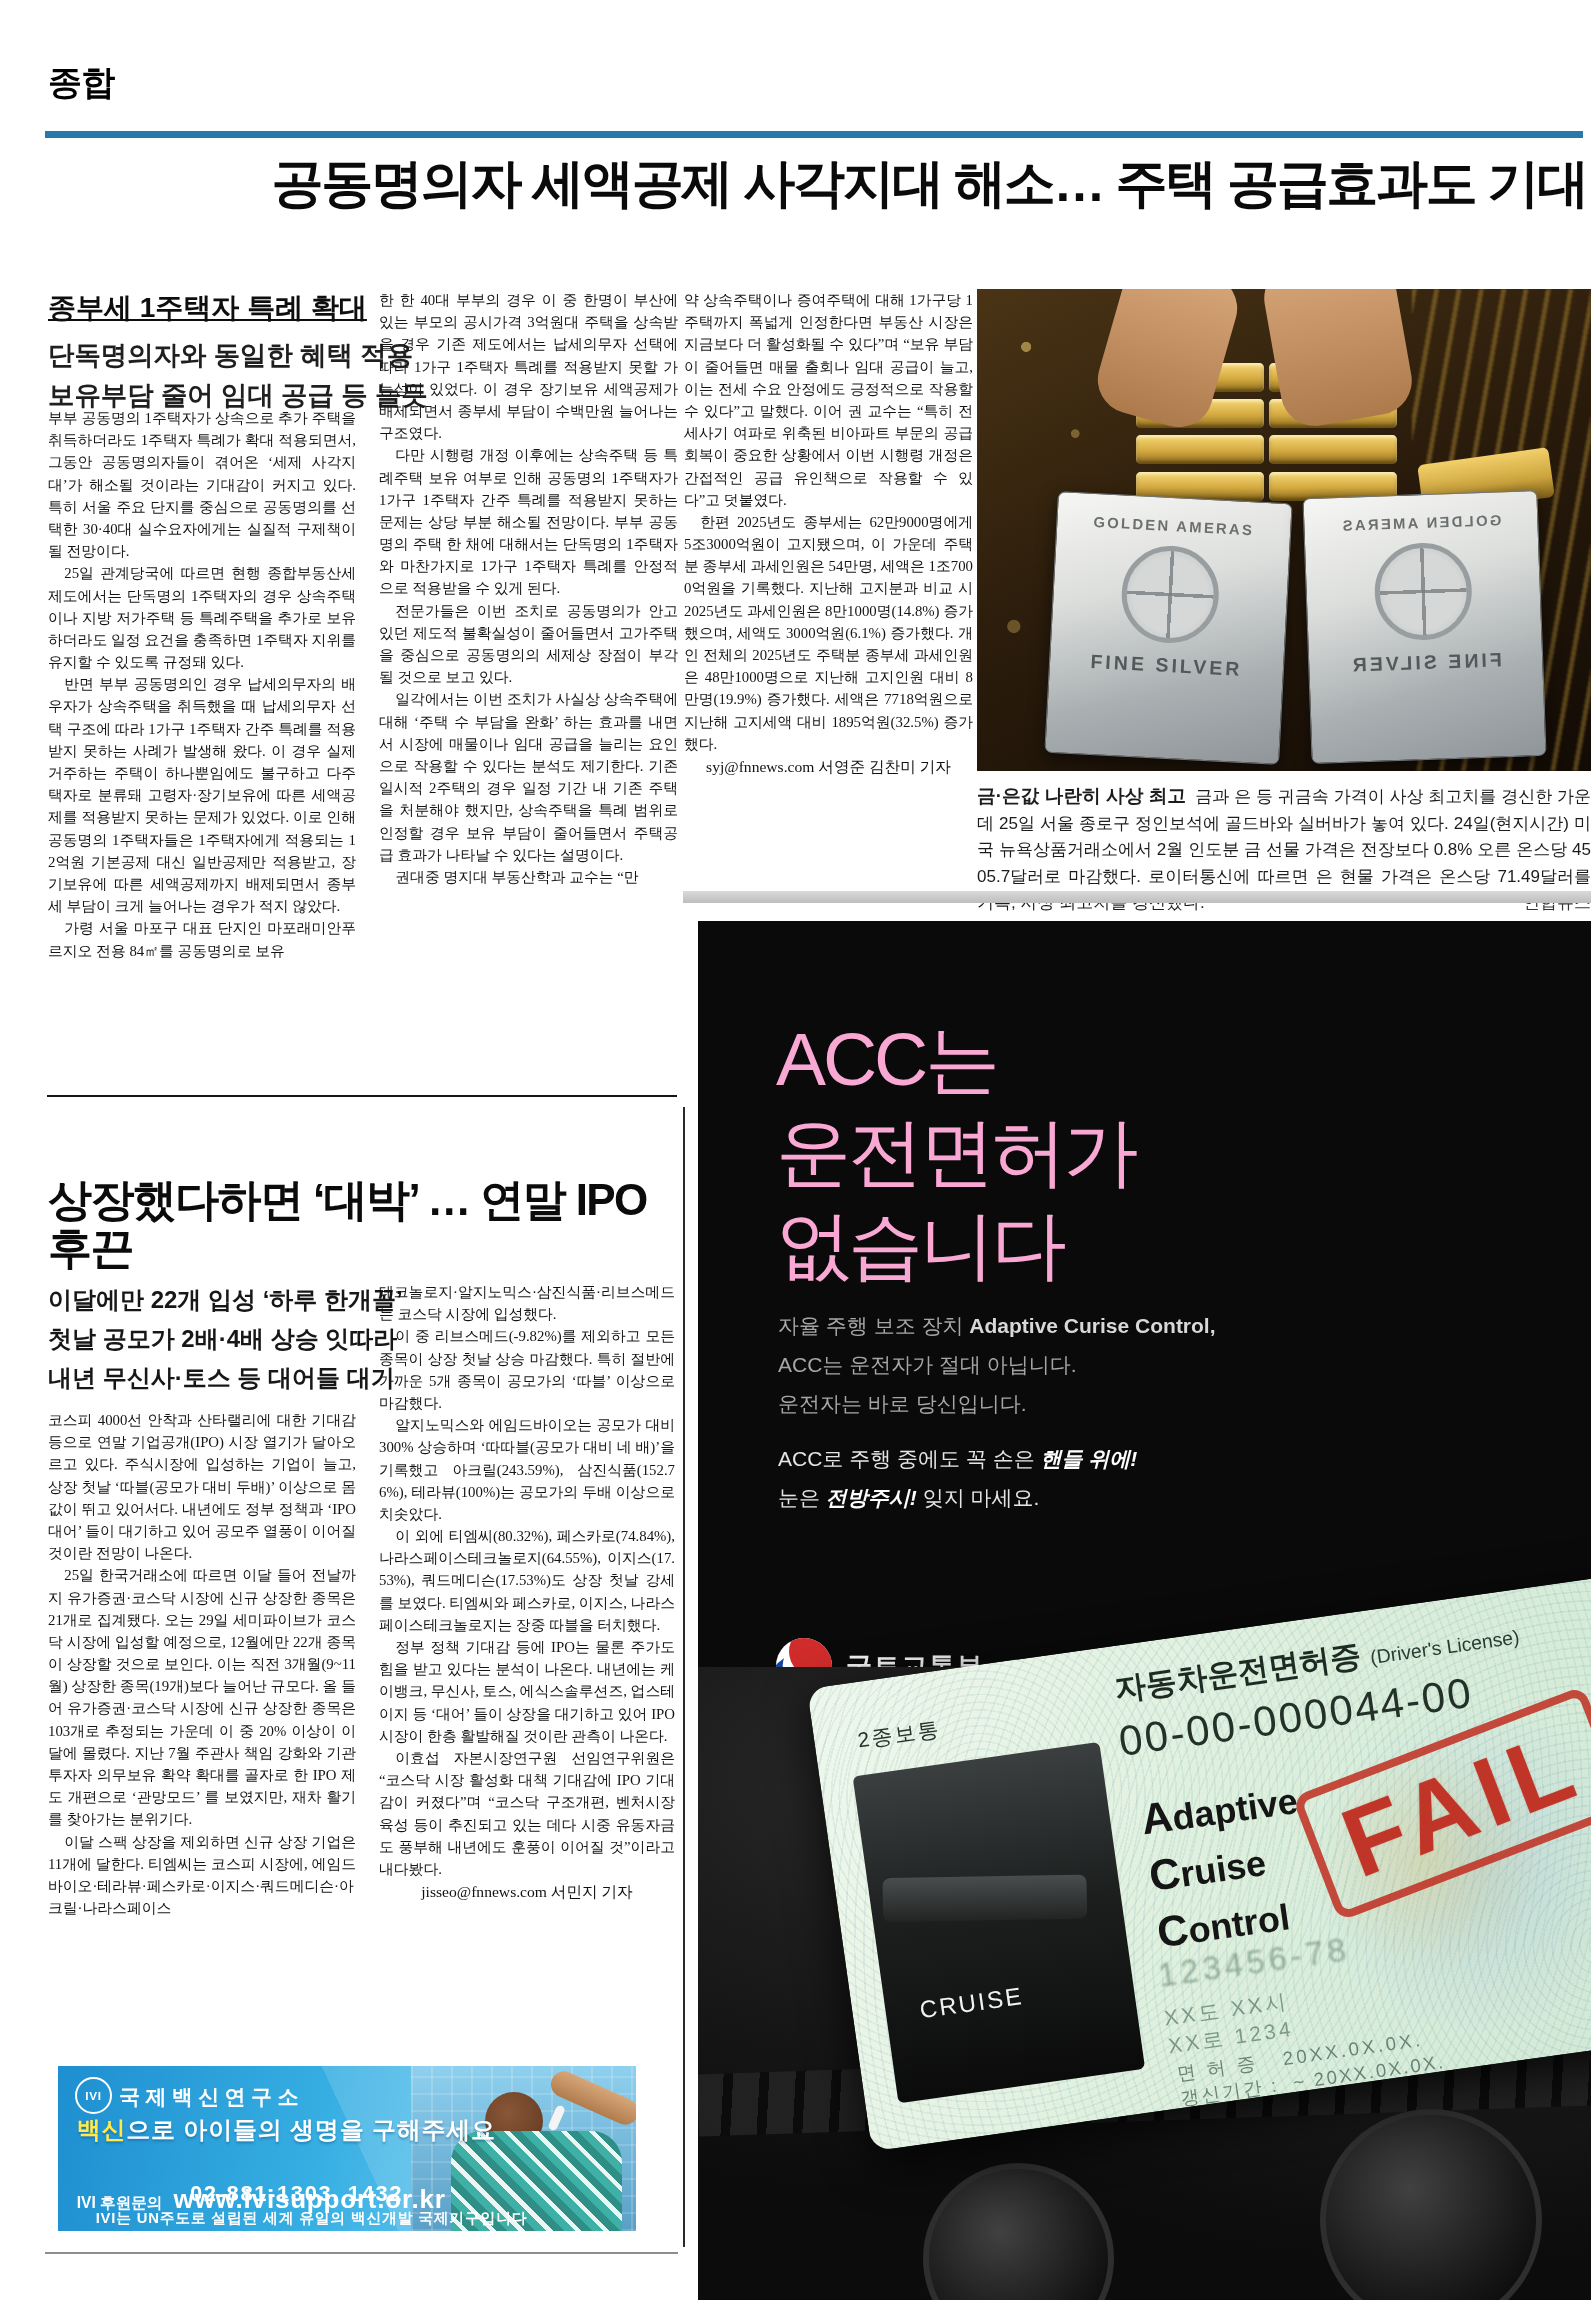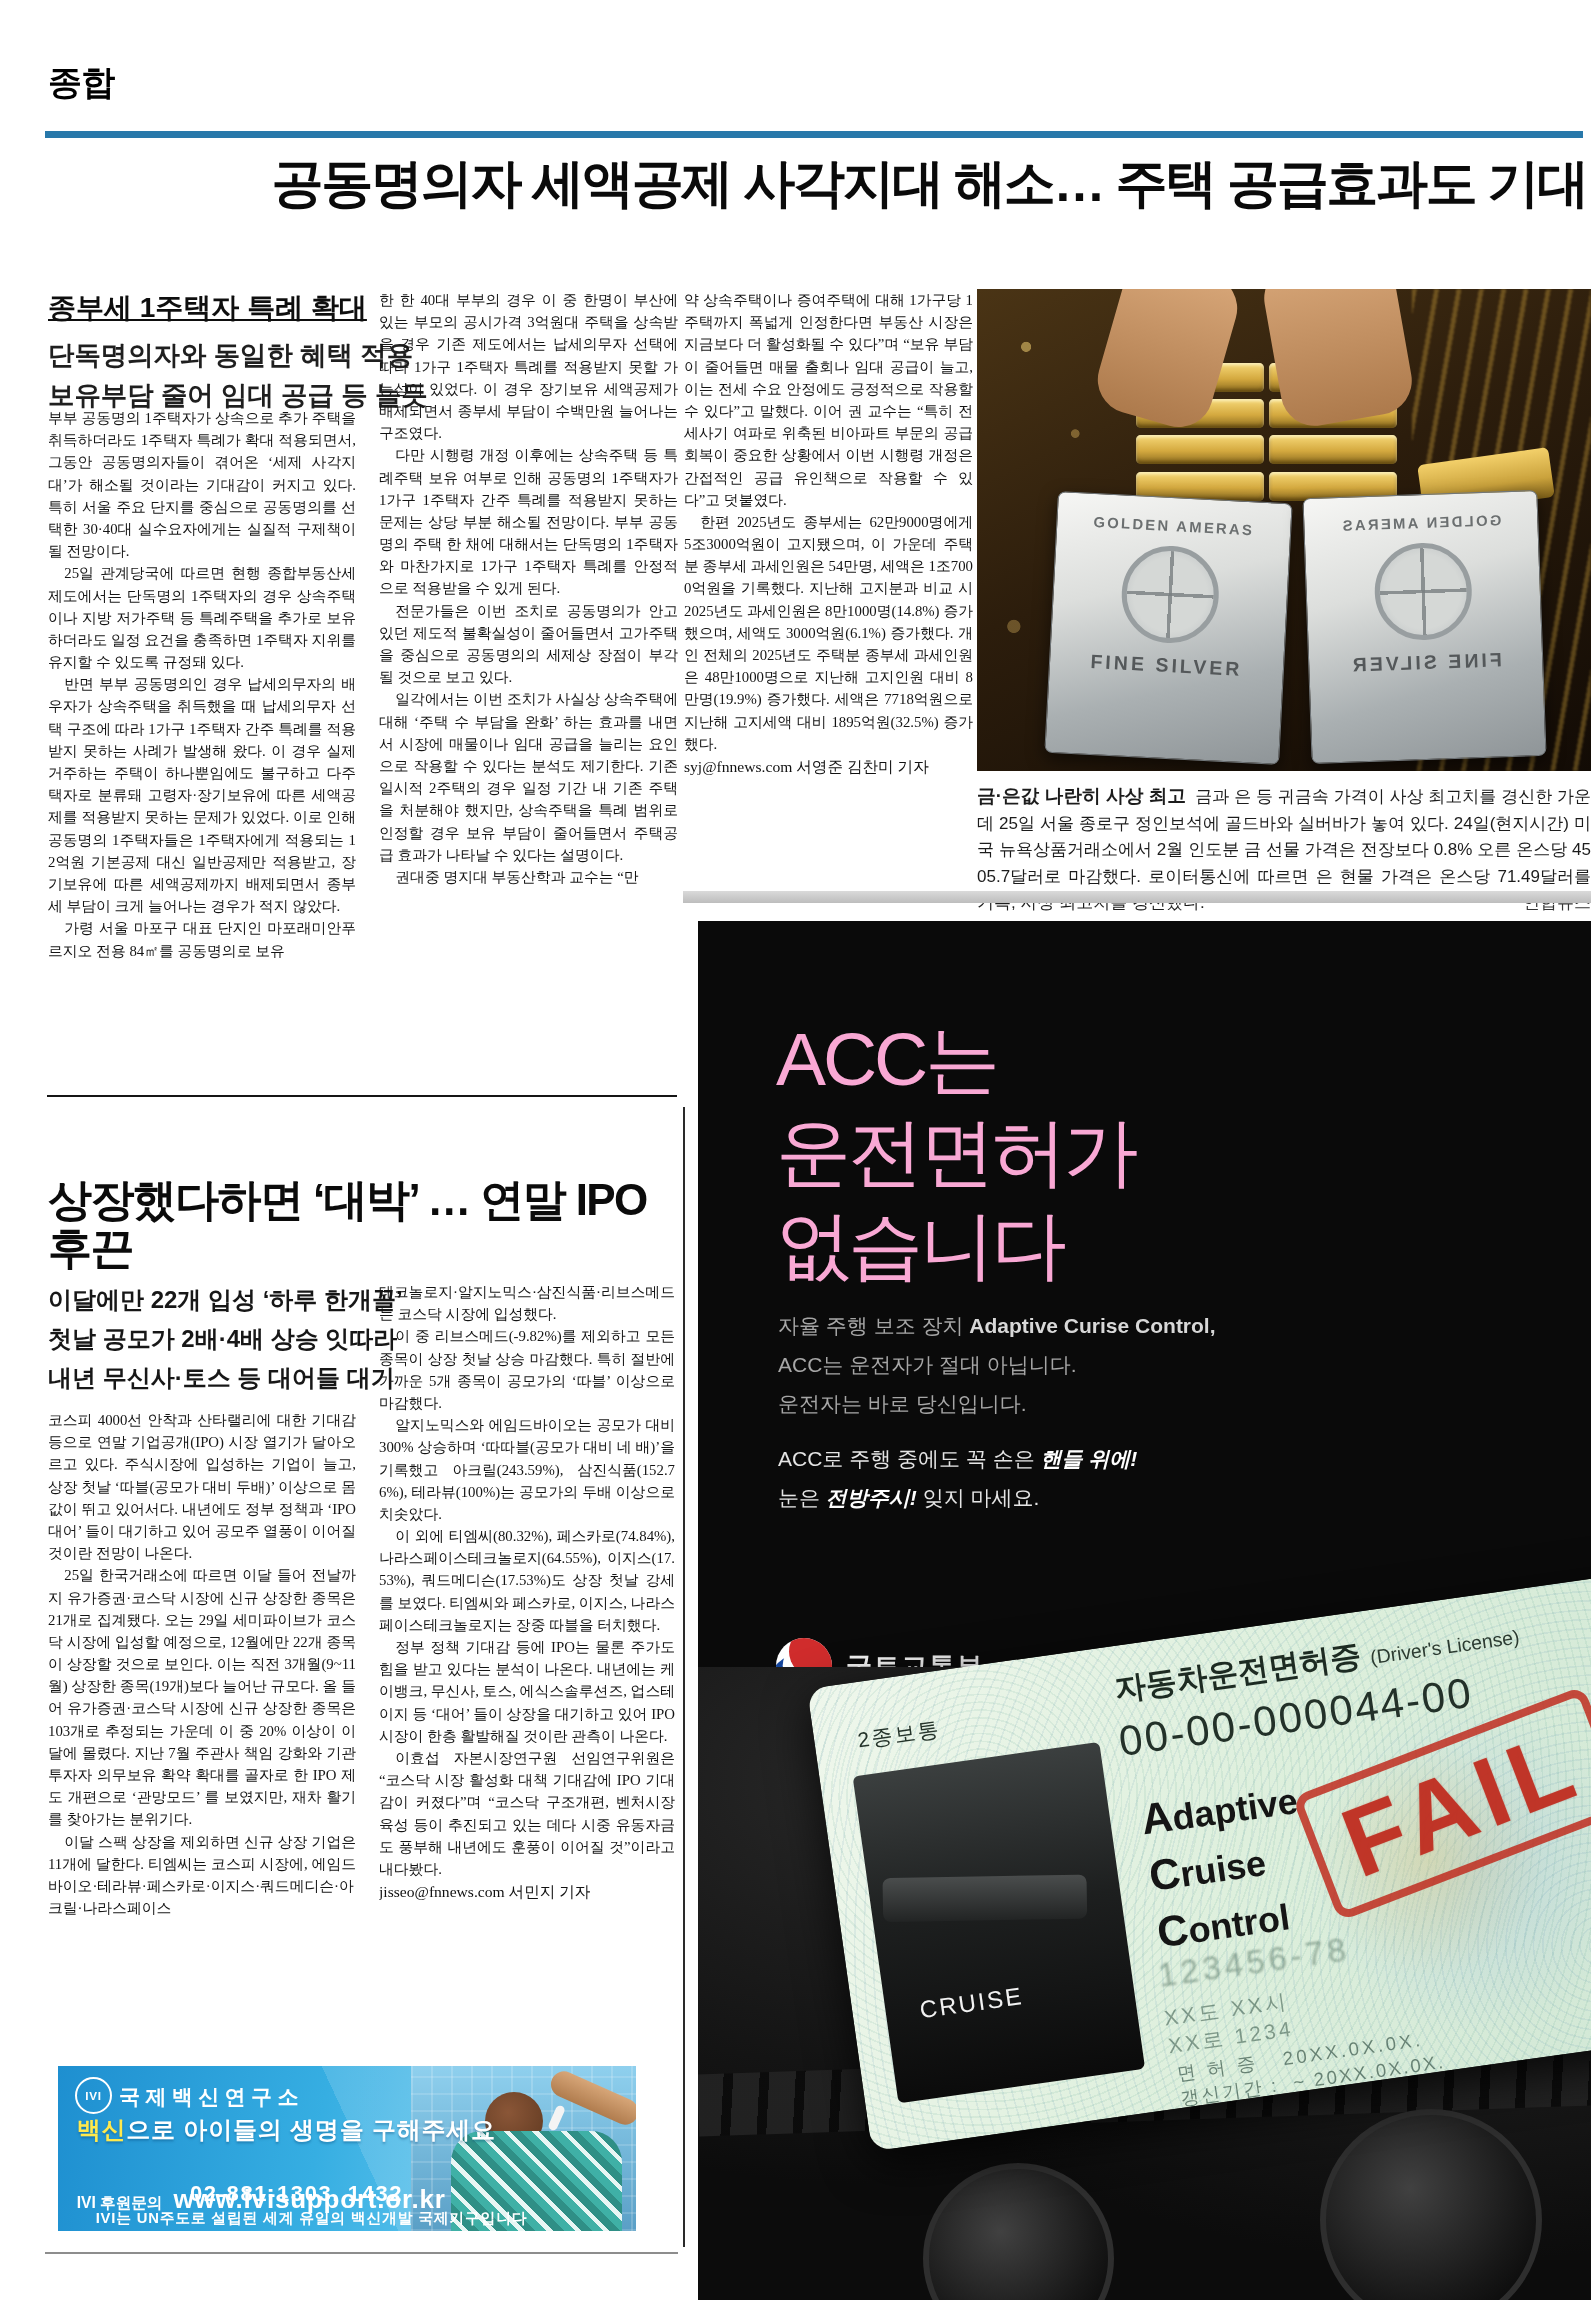--- a/index.html
+++ b/index.html
@@ -19,21 +19,21 @@
 
   
   .a1-headline{position:absolute;left:47px;top:154px;width:1540px;
                font:900 52px/1.15 "Liberation Sans",sans-serif;color:#0a0a0a;letter-spacing:-2.3px;text-align:right;}
   .a1-kicker{position:absolute;left:48px;top:294px;font:800 28px/1 "Liberation Sans",sans-serif;color:#0e0e0e;text-decoration:underline;}
   .a1-subheads{position:absolute;left:48px;top:336px;font:600 26.4px/1.5 "Liberation Sans",sans-serif;color:#1f1f1f;}
   .ncol{position:absolute;font:14.8px/1.5 "Liberation Serif",serif;text-align:justify;color:#141414;
         word-break:break-all;overflow:hidden;}
   .ncol p{margin:0;}
   .ncol p.ind{text-indent:16.3px;}
-  .byline{text-align:left;margin-top:7.8px;font-size:15.6px;color:#111;}
+  .byline{text-align:center;margin-top:7.8px;font-size:15.6px;color:#111;}
 
   
   .photo{position:absolute;left:977px;top:289px;width:614px;height:482px;overflow:hidden;
          background:linear-gradient(155deg,#4a3415 0%,#2c1d0c 45%,#120b05 100%);}
   .chains{position:absolute;right:0;top:0;width:179px;height:100%;opacity:.55;filter:blur(0.8px);
           background:repeating-linear-gradient(100deg,rgba(214,168,62,.65) 0 4.7px,rgba(60,40,10,0) 4.7px 22px);}
   .sparkle{position:absolute;inset:0;background:
       radial-gradient(circle at 8% 12%,rgba(255,220,120,.5) 0 4.7px,transparent 5.4px),
       radial-gradient(circle at 16% 30%,rgba(255,210,110,.35) 0 3.9px,transparent 4.7px),
       radial-gradient(circle at 6% 70%,rgba(255,210,110,.3) 0 6.2px,transparent 7px),

